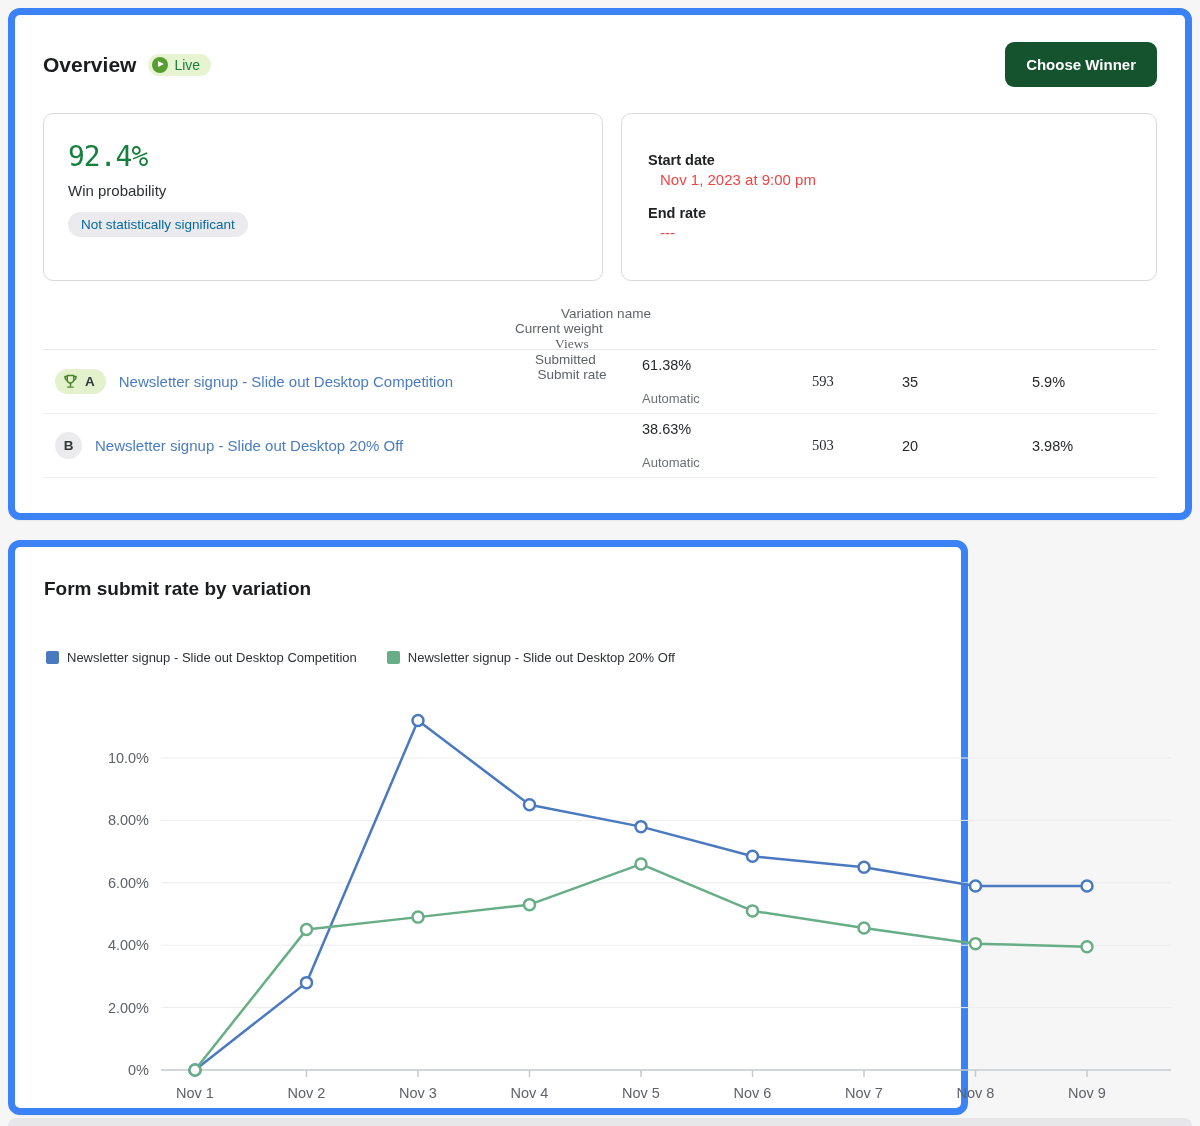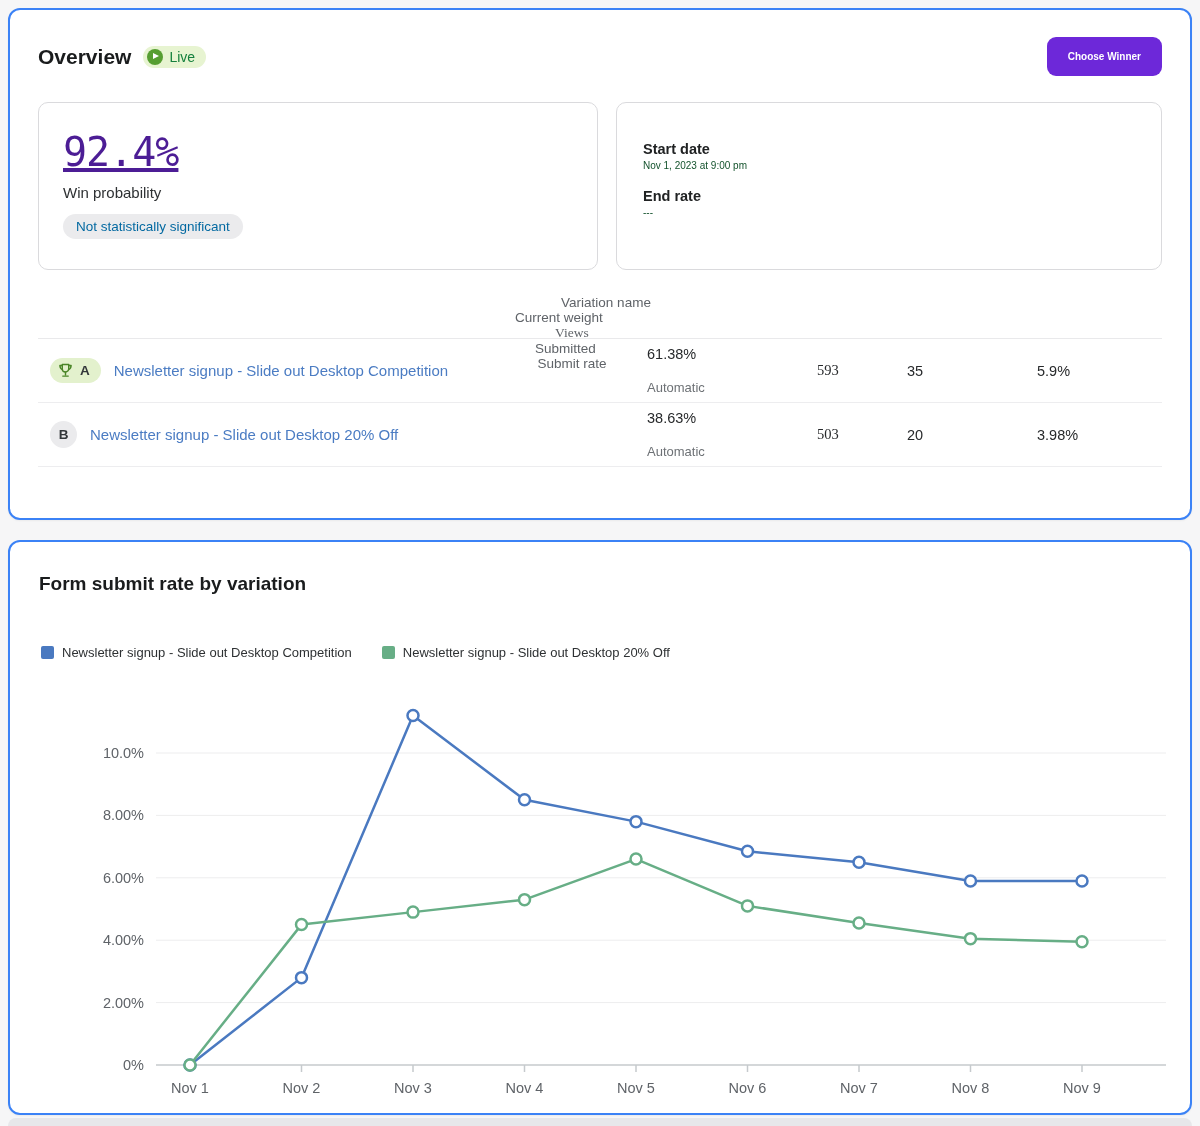--- a/index.html
+++ b/index.html
@@ -7,26 +7,26 @@
   body {
     background:#f6f6f7;
     font-family:"Liberation Sans", sans-serif;
     color:#202223;
     position:relative;
     overflow:hidden;
   }
   .card {
     position:absolute;
     background:#ffffff;
-    border:2px solid #3b82f6;
+    border:7px solid #3b82f6;
     border-radius:12px;
     box-shadow:0 1px 2px rgba(0,0,0,0.05);
   }
   #card-overview { left:8px; top:8px; width:1184px; height:512px; }
-  #card-chart    { left:8px; top:540px; width:1184px; height:575px; }
+  #card-chart    { left:8px; top:540px; width:960px; height:575px; }
 
   
   .ov-header {
     display:flex; align-items:center; justify-content:space-between;
     padding:27px 28px 0 28px;
   }
   .ov-title-wrap { display:flex; align-items:center; gap:12px; }
   .ov-title { font-size:21px; font-weight:700; color:#1a1c1d; }
   .live-badge {
     display:inline-flex; align-items:center; gap:6px;
@@ -37,44 +37,44 @@
     background:#569e31; position:relative;
   }
   .live-dot::after {
     content:""; position:absolute; left:6px; top:4.5px;
     border-left:6px solid #ffffff;
     border-top:3.5px solid transparent;
     border-bottom:3.5px solid transparent;
   }
   .live-label { font-size:14px; font-weight:400; color:#15803d; }
   .choose-winner-btn {
-    background:#6d28d9; color:#ffffff; border:none; cursor:pointer;
-    font-family:inherit; font-size:10px; font-weight:600;
+    background:#14532d; color:#ffffff; border:none; cursor:pointer;
+    font-family:inherit; font-size:15px; font-weight:600;
     padding:14px 21px; border-radius:9px;
   }
 
   
   .stat-row { display:flex; gap:18px; margin:26px 28px 0 28px; }
   .inner-card {
     border:1px solid #dadadd; border-radius:10px; background:#fff;
   }
   .win-card { width:560px; height:168px; padding:26px 24px; }
   .win-value {
     font-family:"DejaVu Sans Mono", monospace;
-    font-size:40px; color:#4c1d95; letter-spacing:-1px;text-decoration:underline;
+    font-size:28px; color:#15803d; letter-spacing:-1px;
   }
   .win-label { font-size:15px; color:#2e3133; margin-top:9px; }
   .sig-badge {
     display:inline-block; margin-top:13px;
     background:#ebebed; border-radius:999px;
     font-size:13.5px; color:#0369a1; padding:5px 13px;
   }
   .dates-card { flex:1; height:168px; padding:38px 26px; }
   .date-label { font-size:14.5px; font-weight:700; color:#202223; }
-  .date-value { font-size:10px; color:#14532d; margin-top:3px; }
+  .date-value { font-size:15px; color:#ef4444; margin-top:3px;margin-left:12px; }
   .date-gap { margin-top:17px; }
 
   
   .var-table { margin:25px 28px 0 28px; }
   .t-row { display:flex; align-items:center; }
   .t-head { height:44px; border-bottom:1px solid #e9e9eb;flex-direction:column; }
   .t-head .t-cell { font-size:13.5px; color:#5f6368; }
   .t-cell-name   { flex:1; display:flex; align-items:center; gap:13px; padding-left:12px; }
   .t-cell-weight { width:170px; }
   .t-cell-views  { width:90px;font-family:Liberation Serif, serif; }

